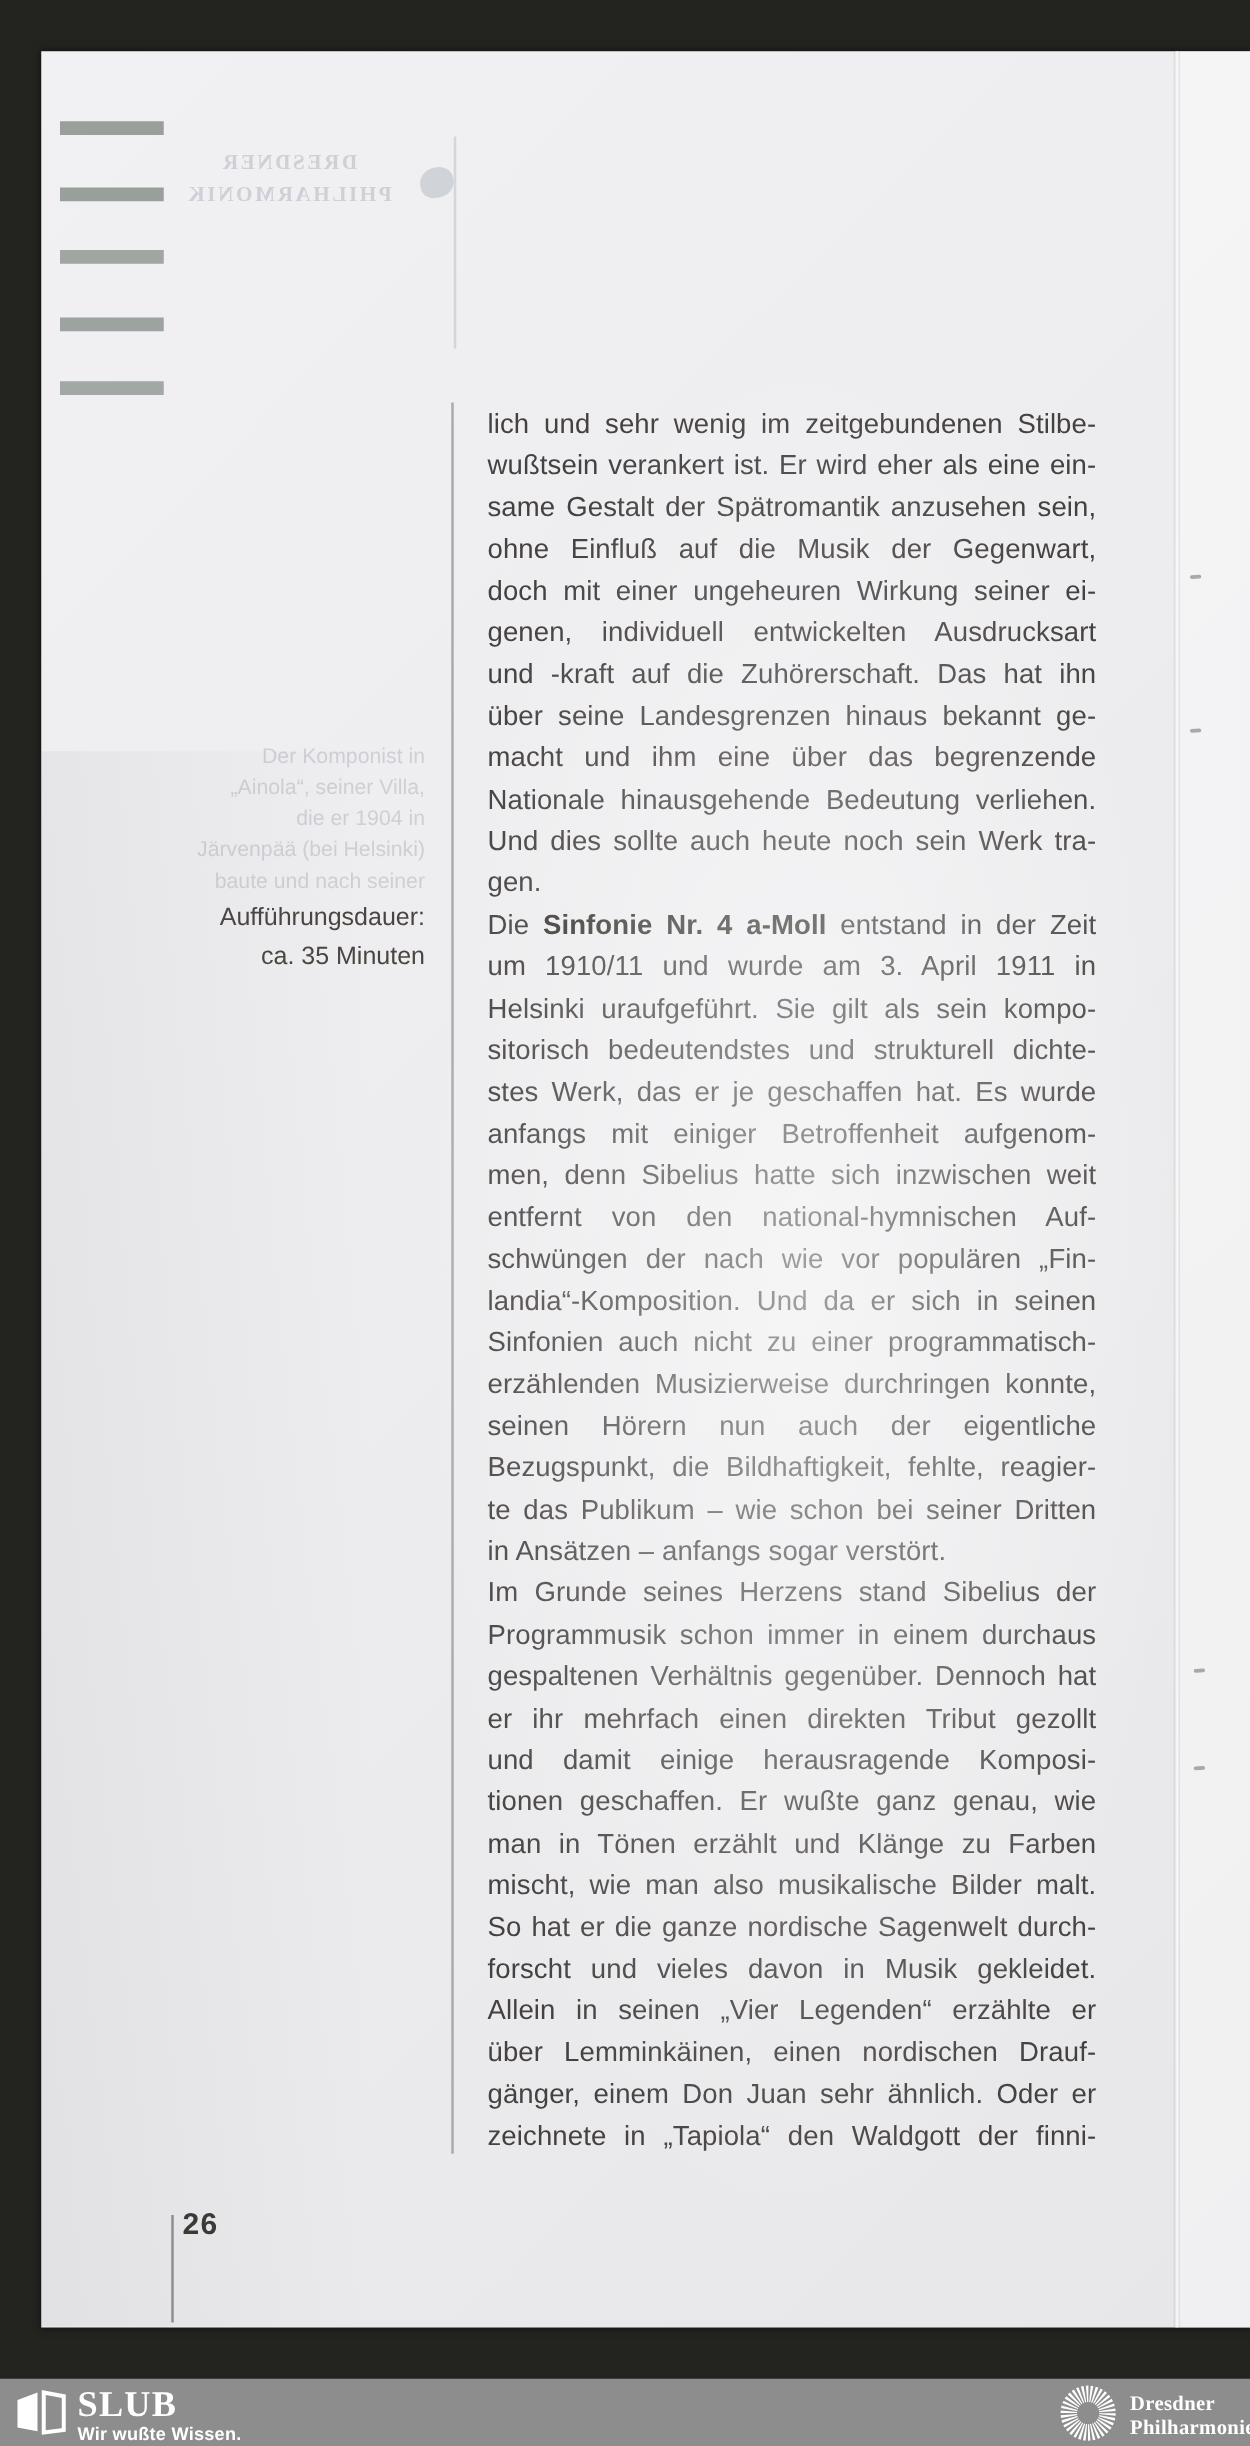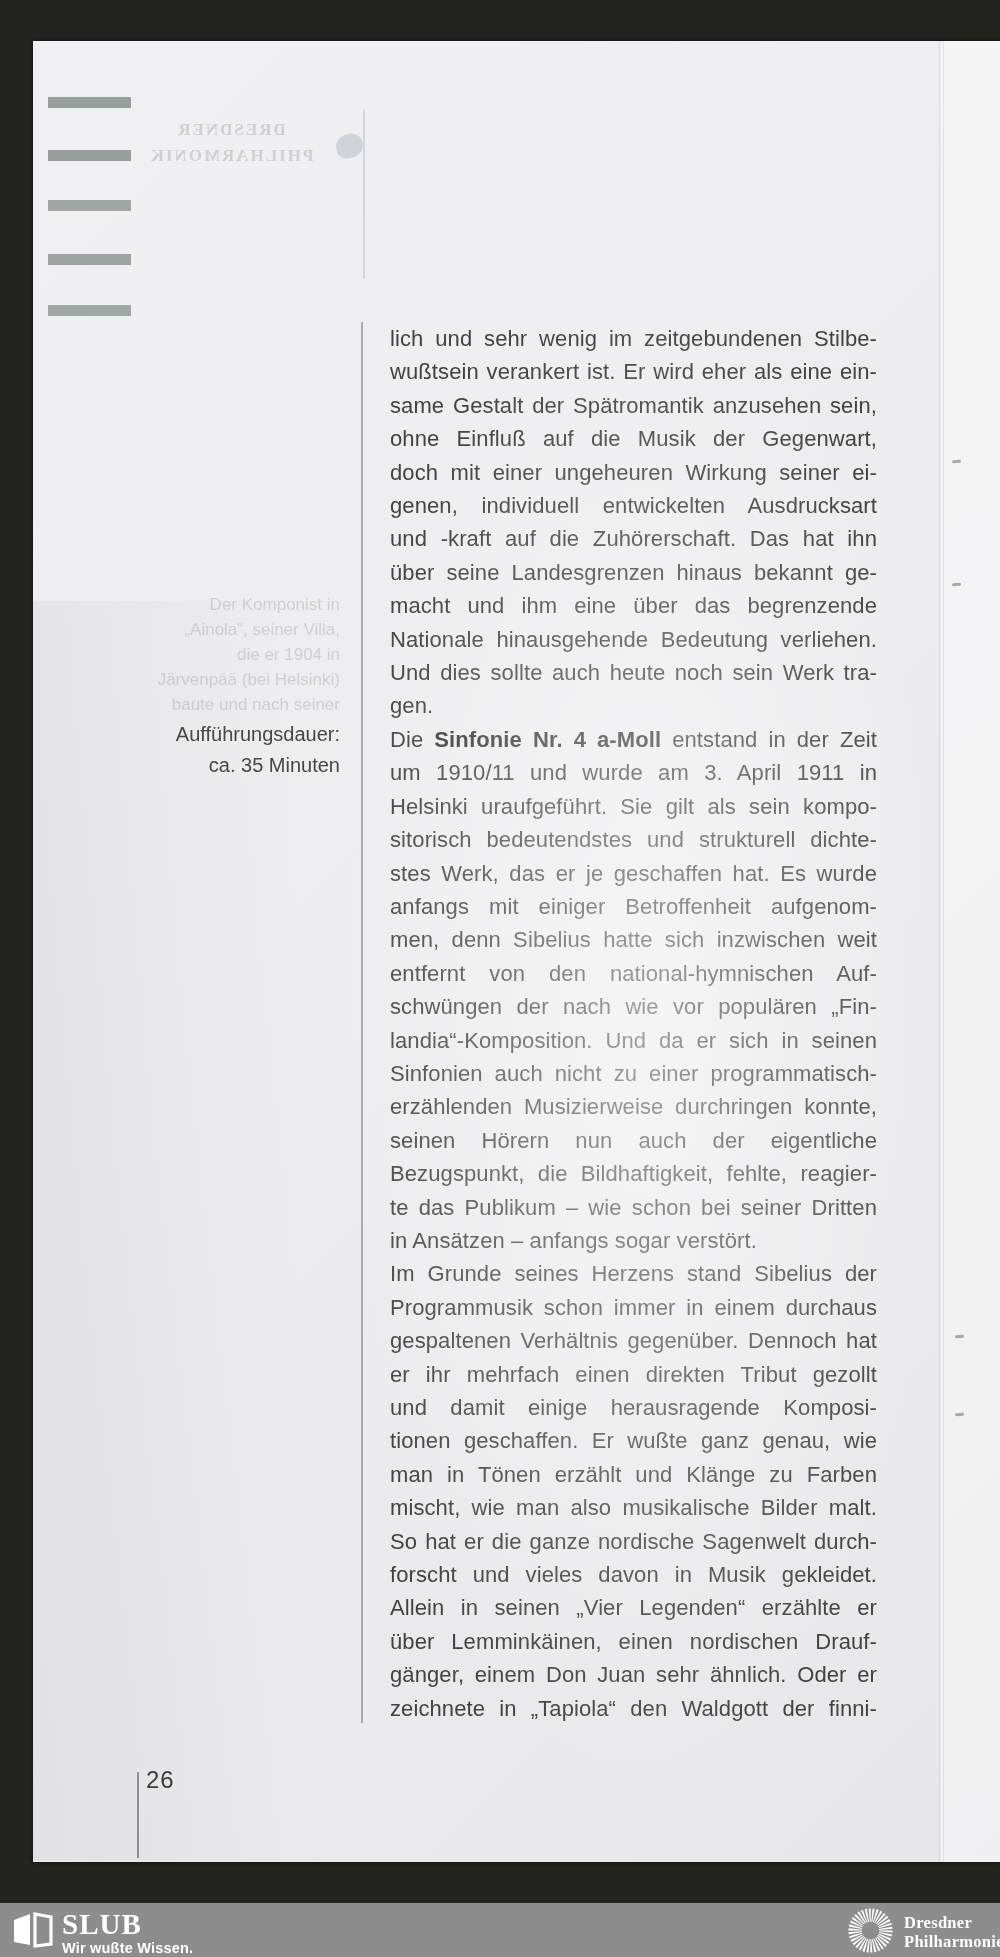--- a/index.html
+++ b/index.html
@@ -78,21 +78,21 @@
     letter-spacing:.1px;
   }
   .tline{text-align:justify;text-align-last:justify;white-space:nowrap;}
   .tline.pend{text-align-last:left;}
   .tline .b{font-weight:bold;color:#3a3733;}
 
   
   .pn-rule{position:absolute;left:104px;top:1731px;width:2px;height:86px;background:#8e8e90;}
   .page-number{
     position:absolute;left:113px;top:1725px;
-    font-weight:normal;font-size:24px;color:#3c3a37;letter-spacing:1px;
+    font-weight:bold;font-size:24px;color:#3c3a37;letter-spacing:1px;
   }
 
   
   .footer{
     position:absolute;left:0;top:1903px;width:1000px;height:66px;
     background:var(--footer_bar,#8d8d8d);color:var(--footer_text,#fff);
   }
   .slub{position:absolute;left:12px;top:6px;display:flex;}
   .slub-book{width:42px;height:38px;margin-top:2px;}
   .slub-texts{margin-left:8px;}

